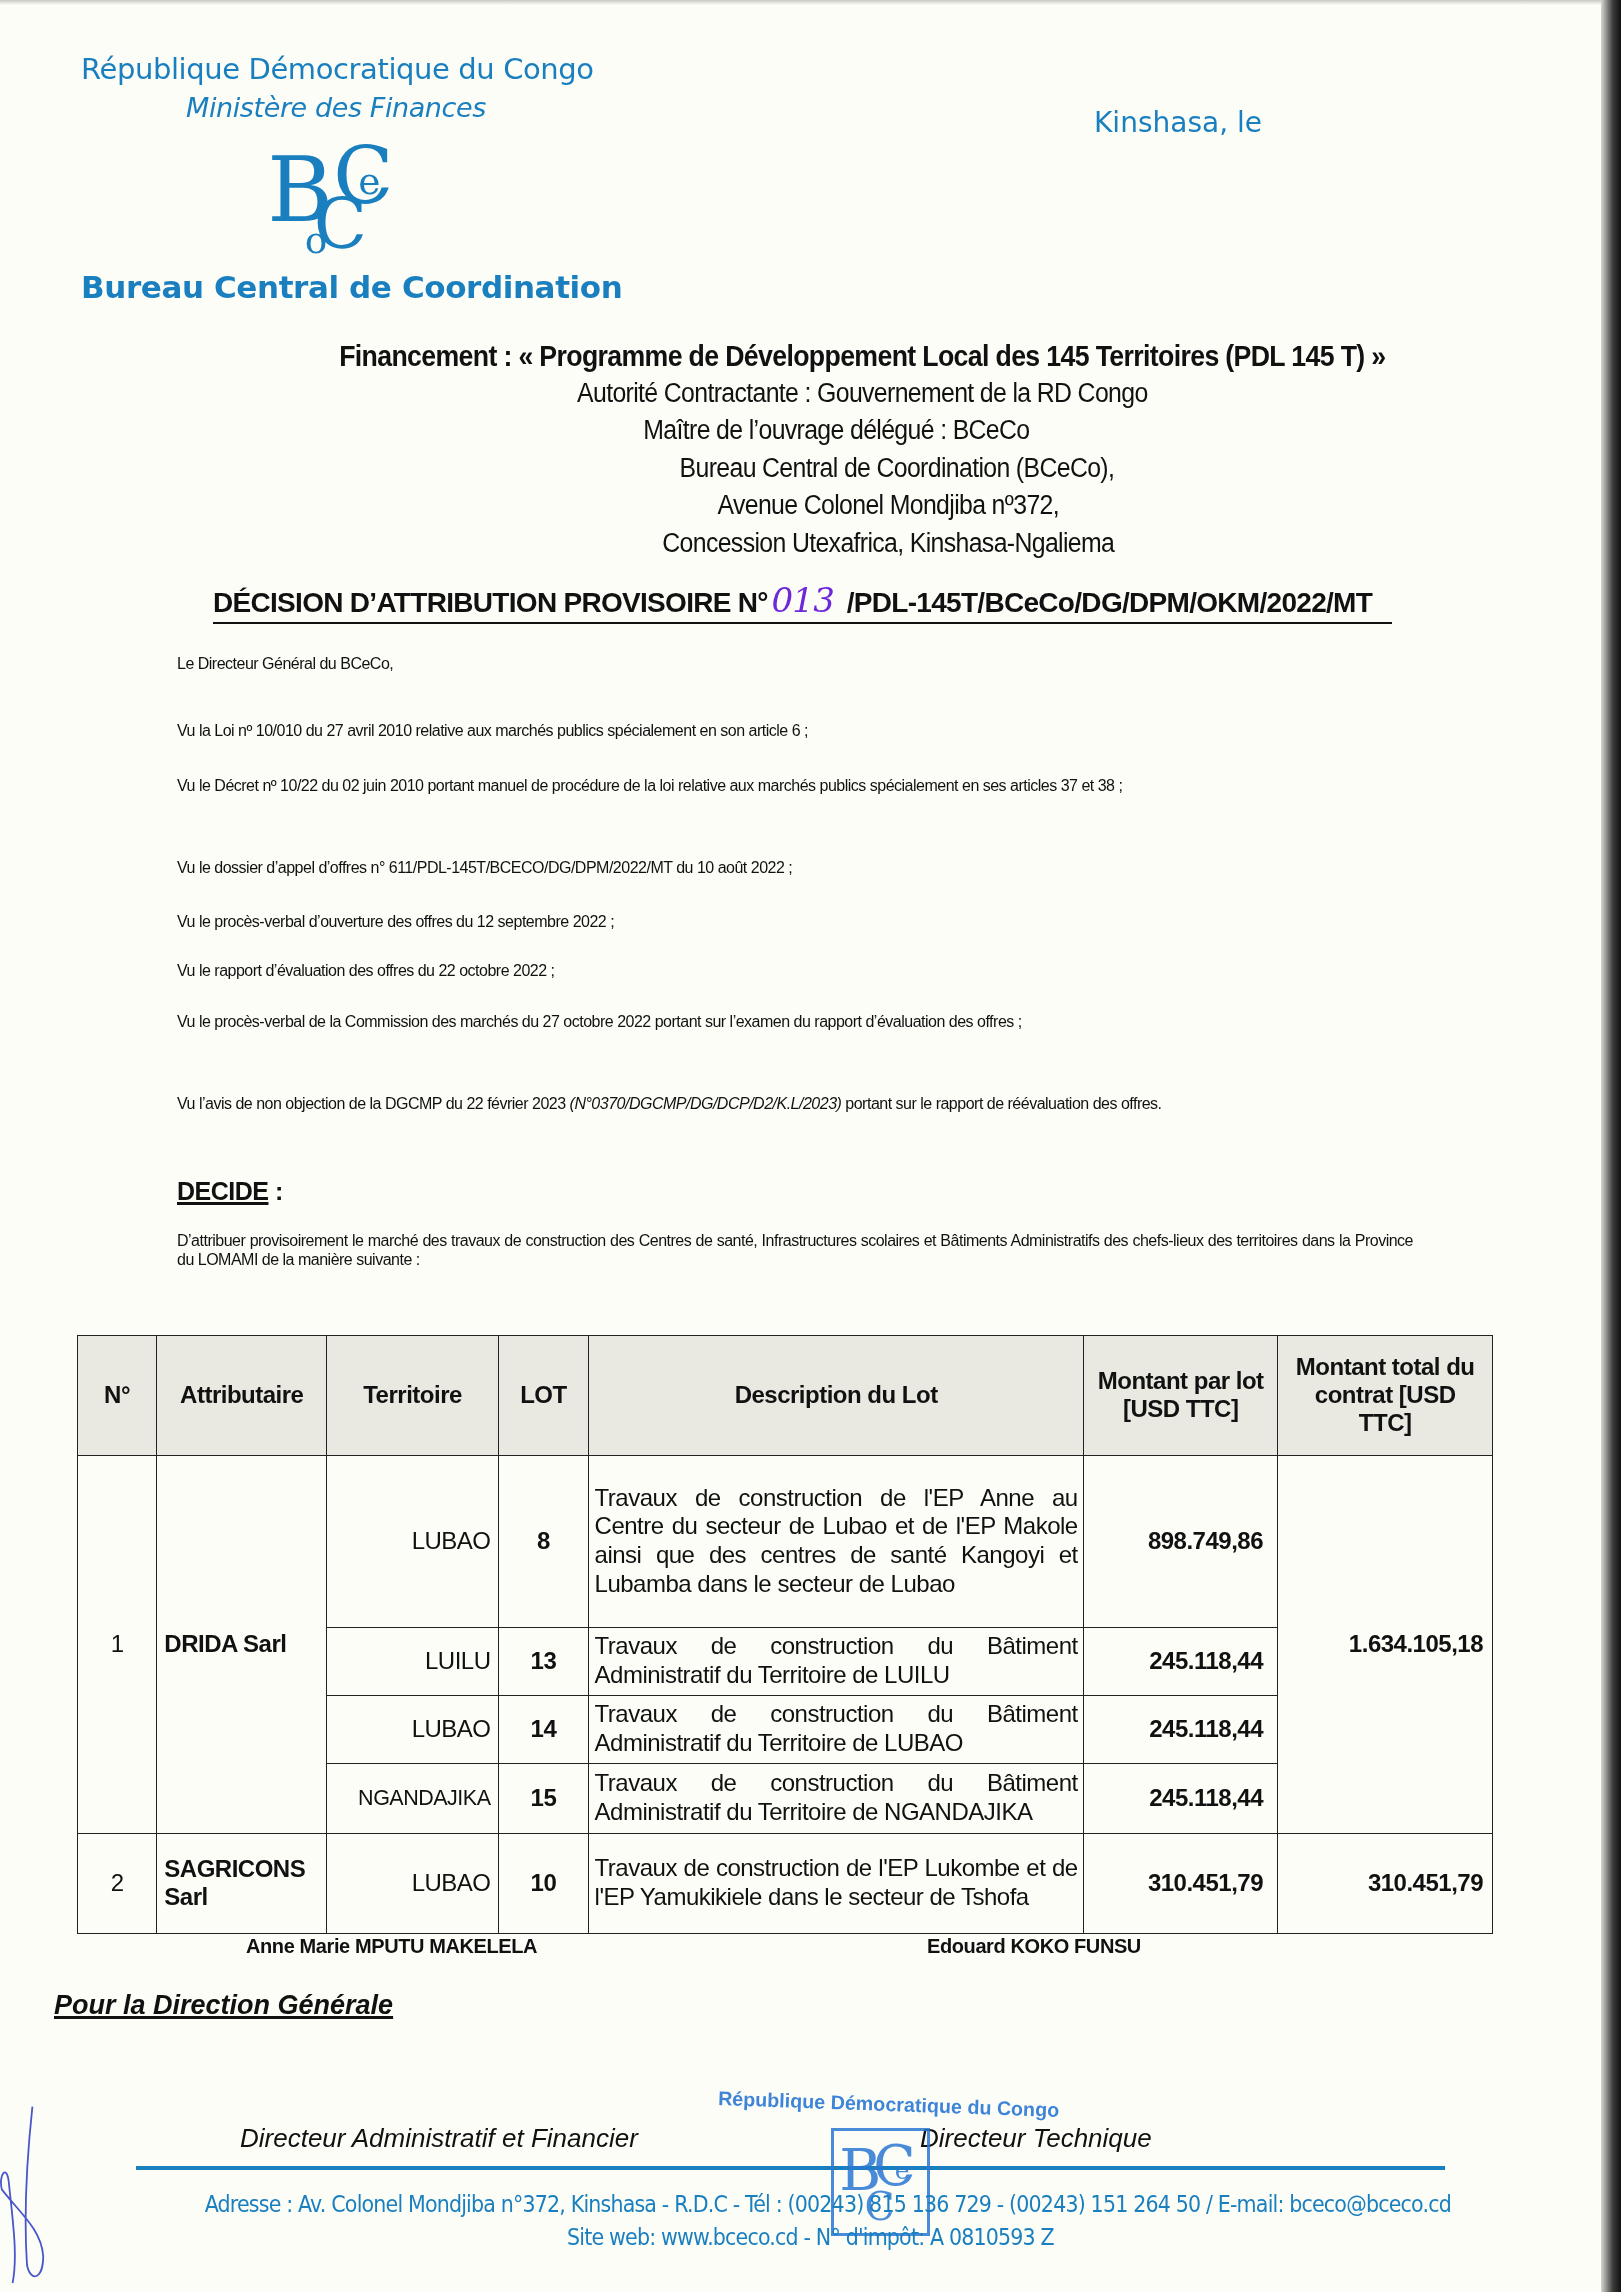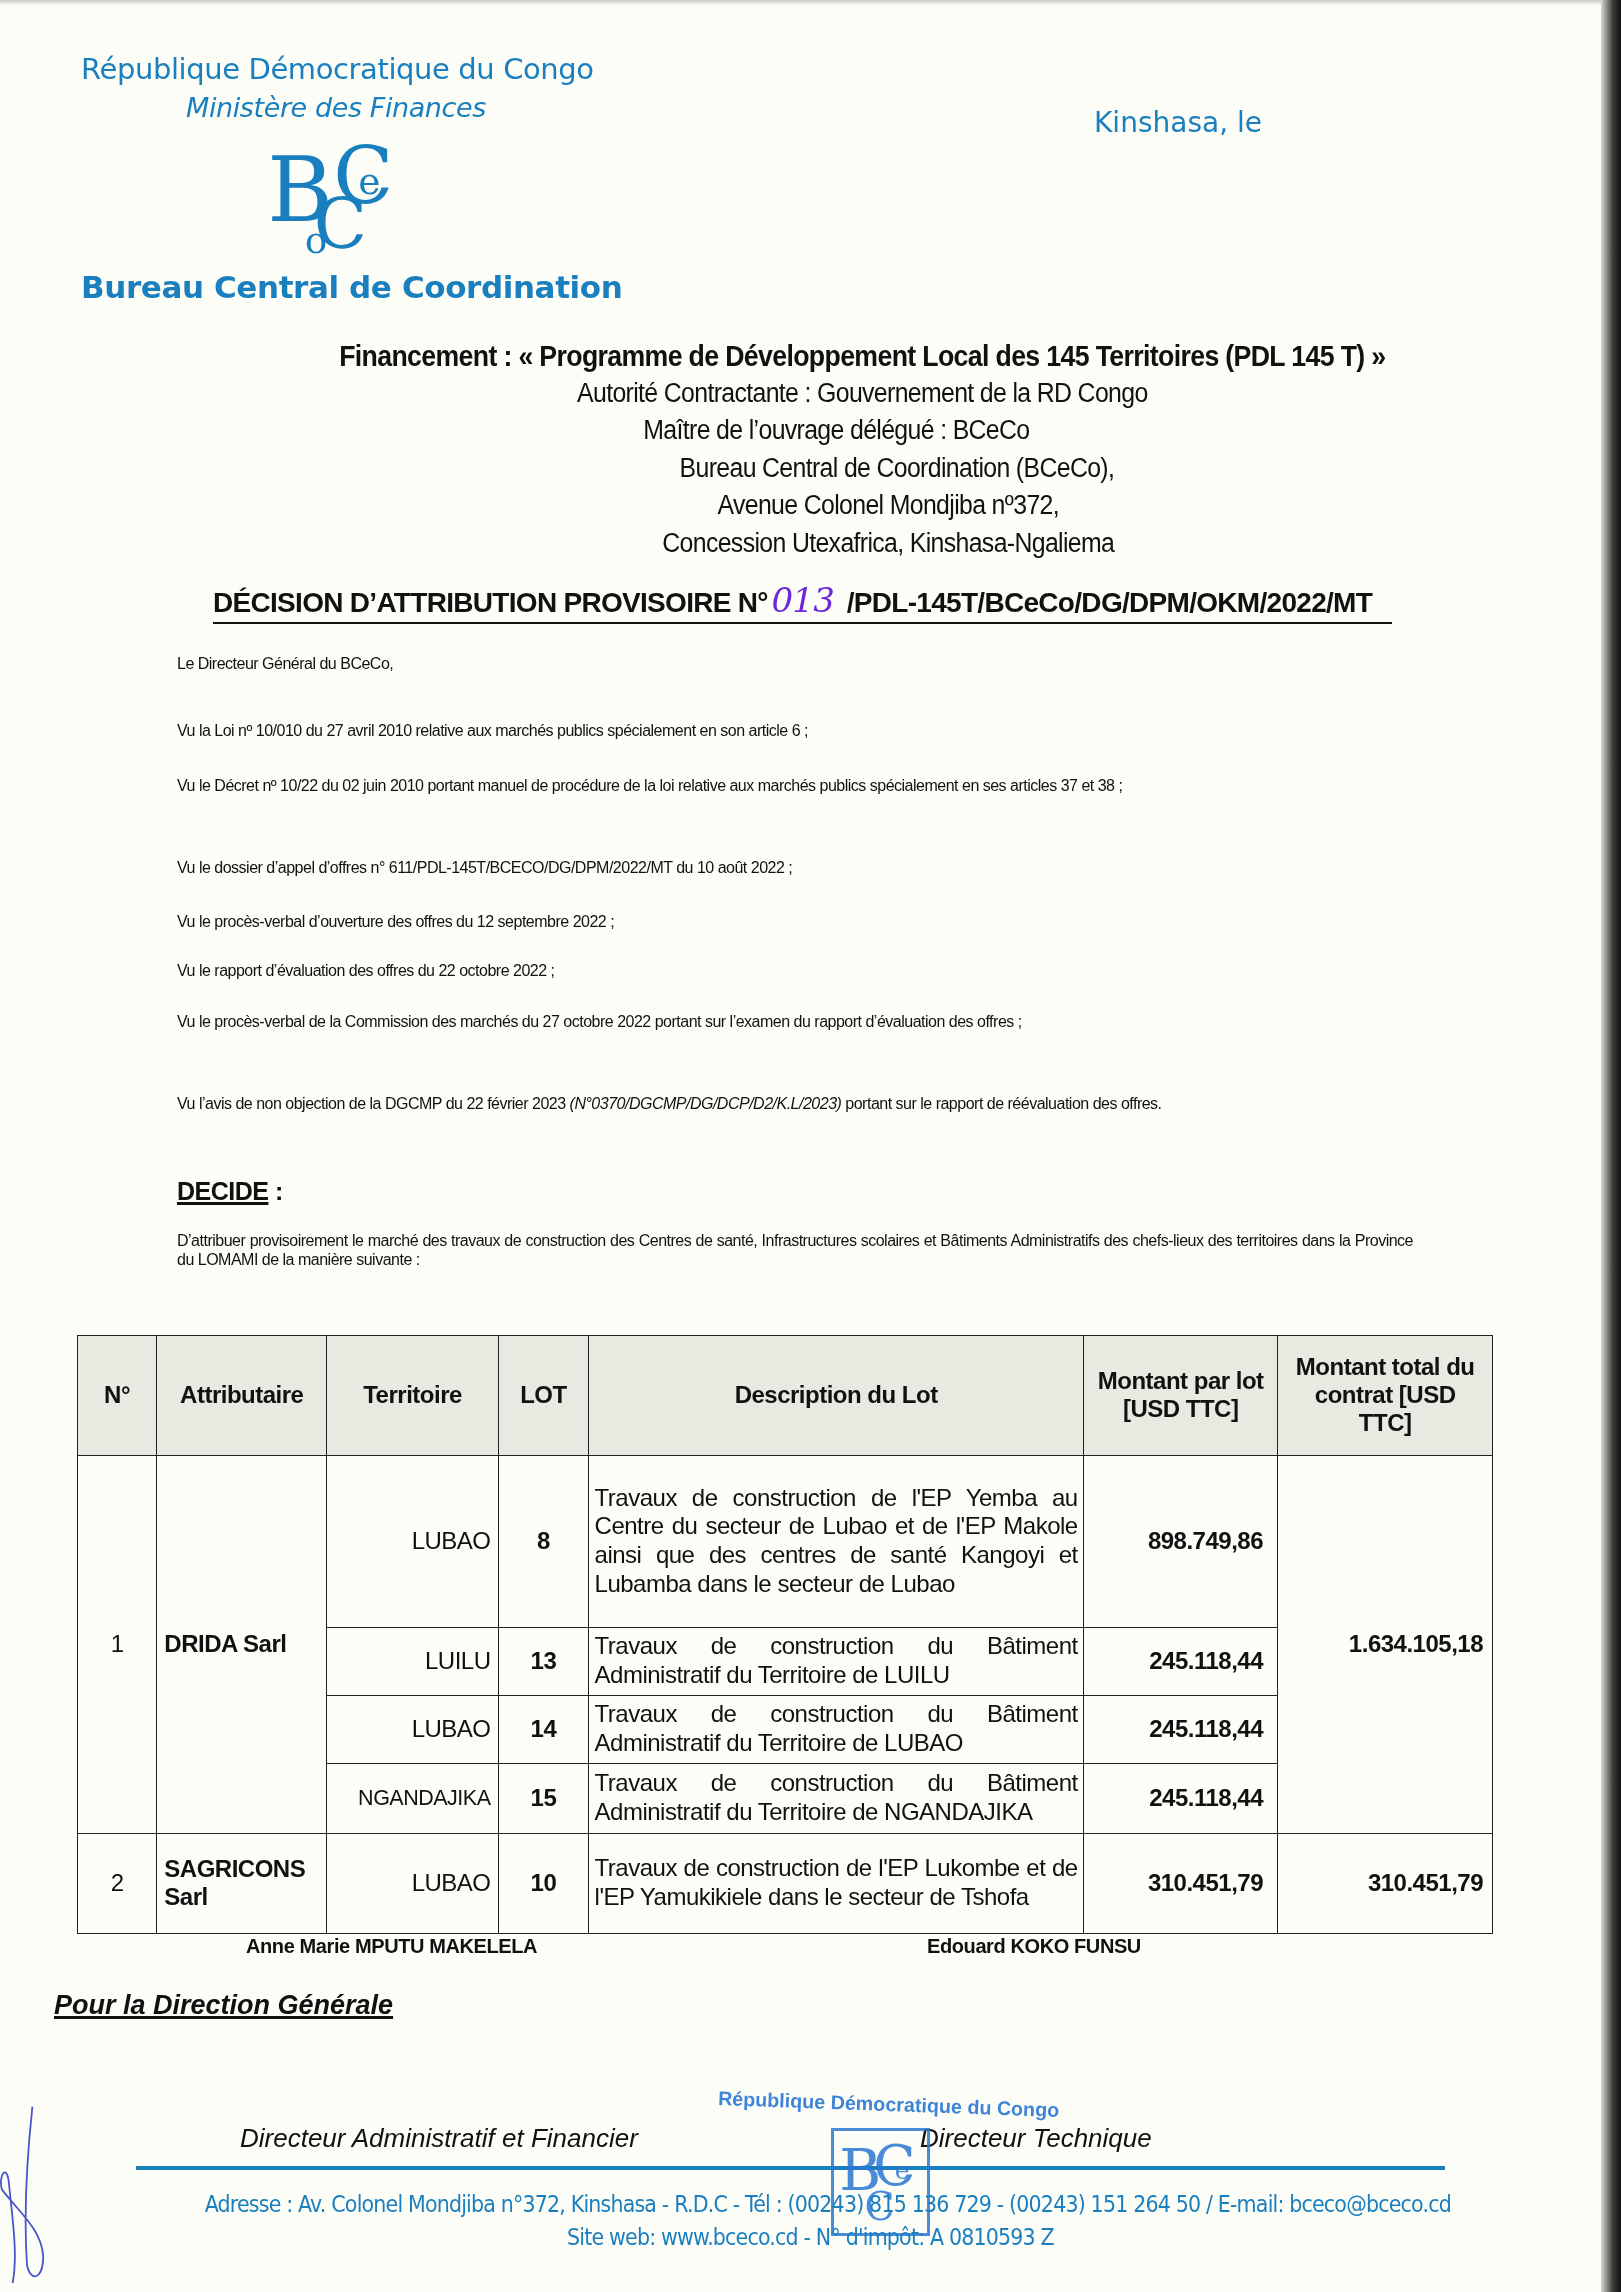--- a/index.html
+++ b/index.html
@@ -136,21 +136,21 @@
       <th>Montant par lot [USD TTC]</th>
       <th>Montant total du contrat [USD TTC]</th>
     </tr>
   </thead>
   <tbody>
     <tr style="height:172px">
       <td class="num" rowspan="4">1</td>
       <td class="attr" rowspan="4">DRIDA Sarl</td>
       <td class="terr">LUBAO</td>
       <td class="lot">8</td>
-      <td class="desc">Travaux de construction de l'EP Yemba au Centre du secteur de Lubao et de l'EP Makole ainsi que des centres de santé Kangoyi et Lubamba dans le secteur de Lubao</td>
+      <td class="desc">Travaux de construction de l'EP Anne au Centre du secteur de Lubao et de l'EP Makole ainsi que des centres de santé Kangoyi et Lubamba dans le secteur de Lubao</td>
       <td class="amt">898.749,86</td>
       <td class="total top" rowspan="4">1.634.105,18</td>
     </tr>
     <tr style="height:68px">
       <td class="terr">LUILU</td>
       <td class="lot">13</td>
       <td class="desc">Travaux de construction du Bâtiment Administratif du Territoire de LUILU</td>
       <td class="amt">245.118,44</td>
     </tr>
     <tr style="height:68px">

